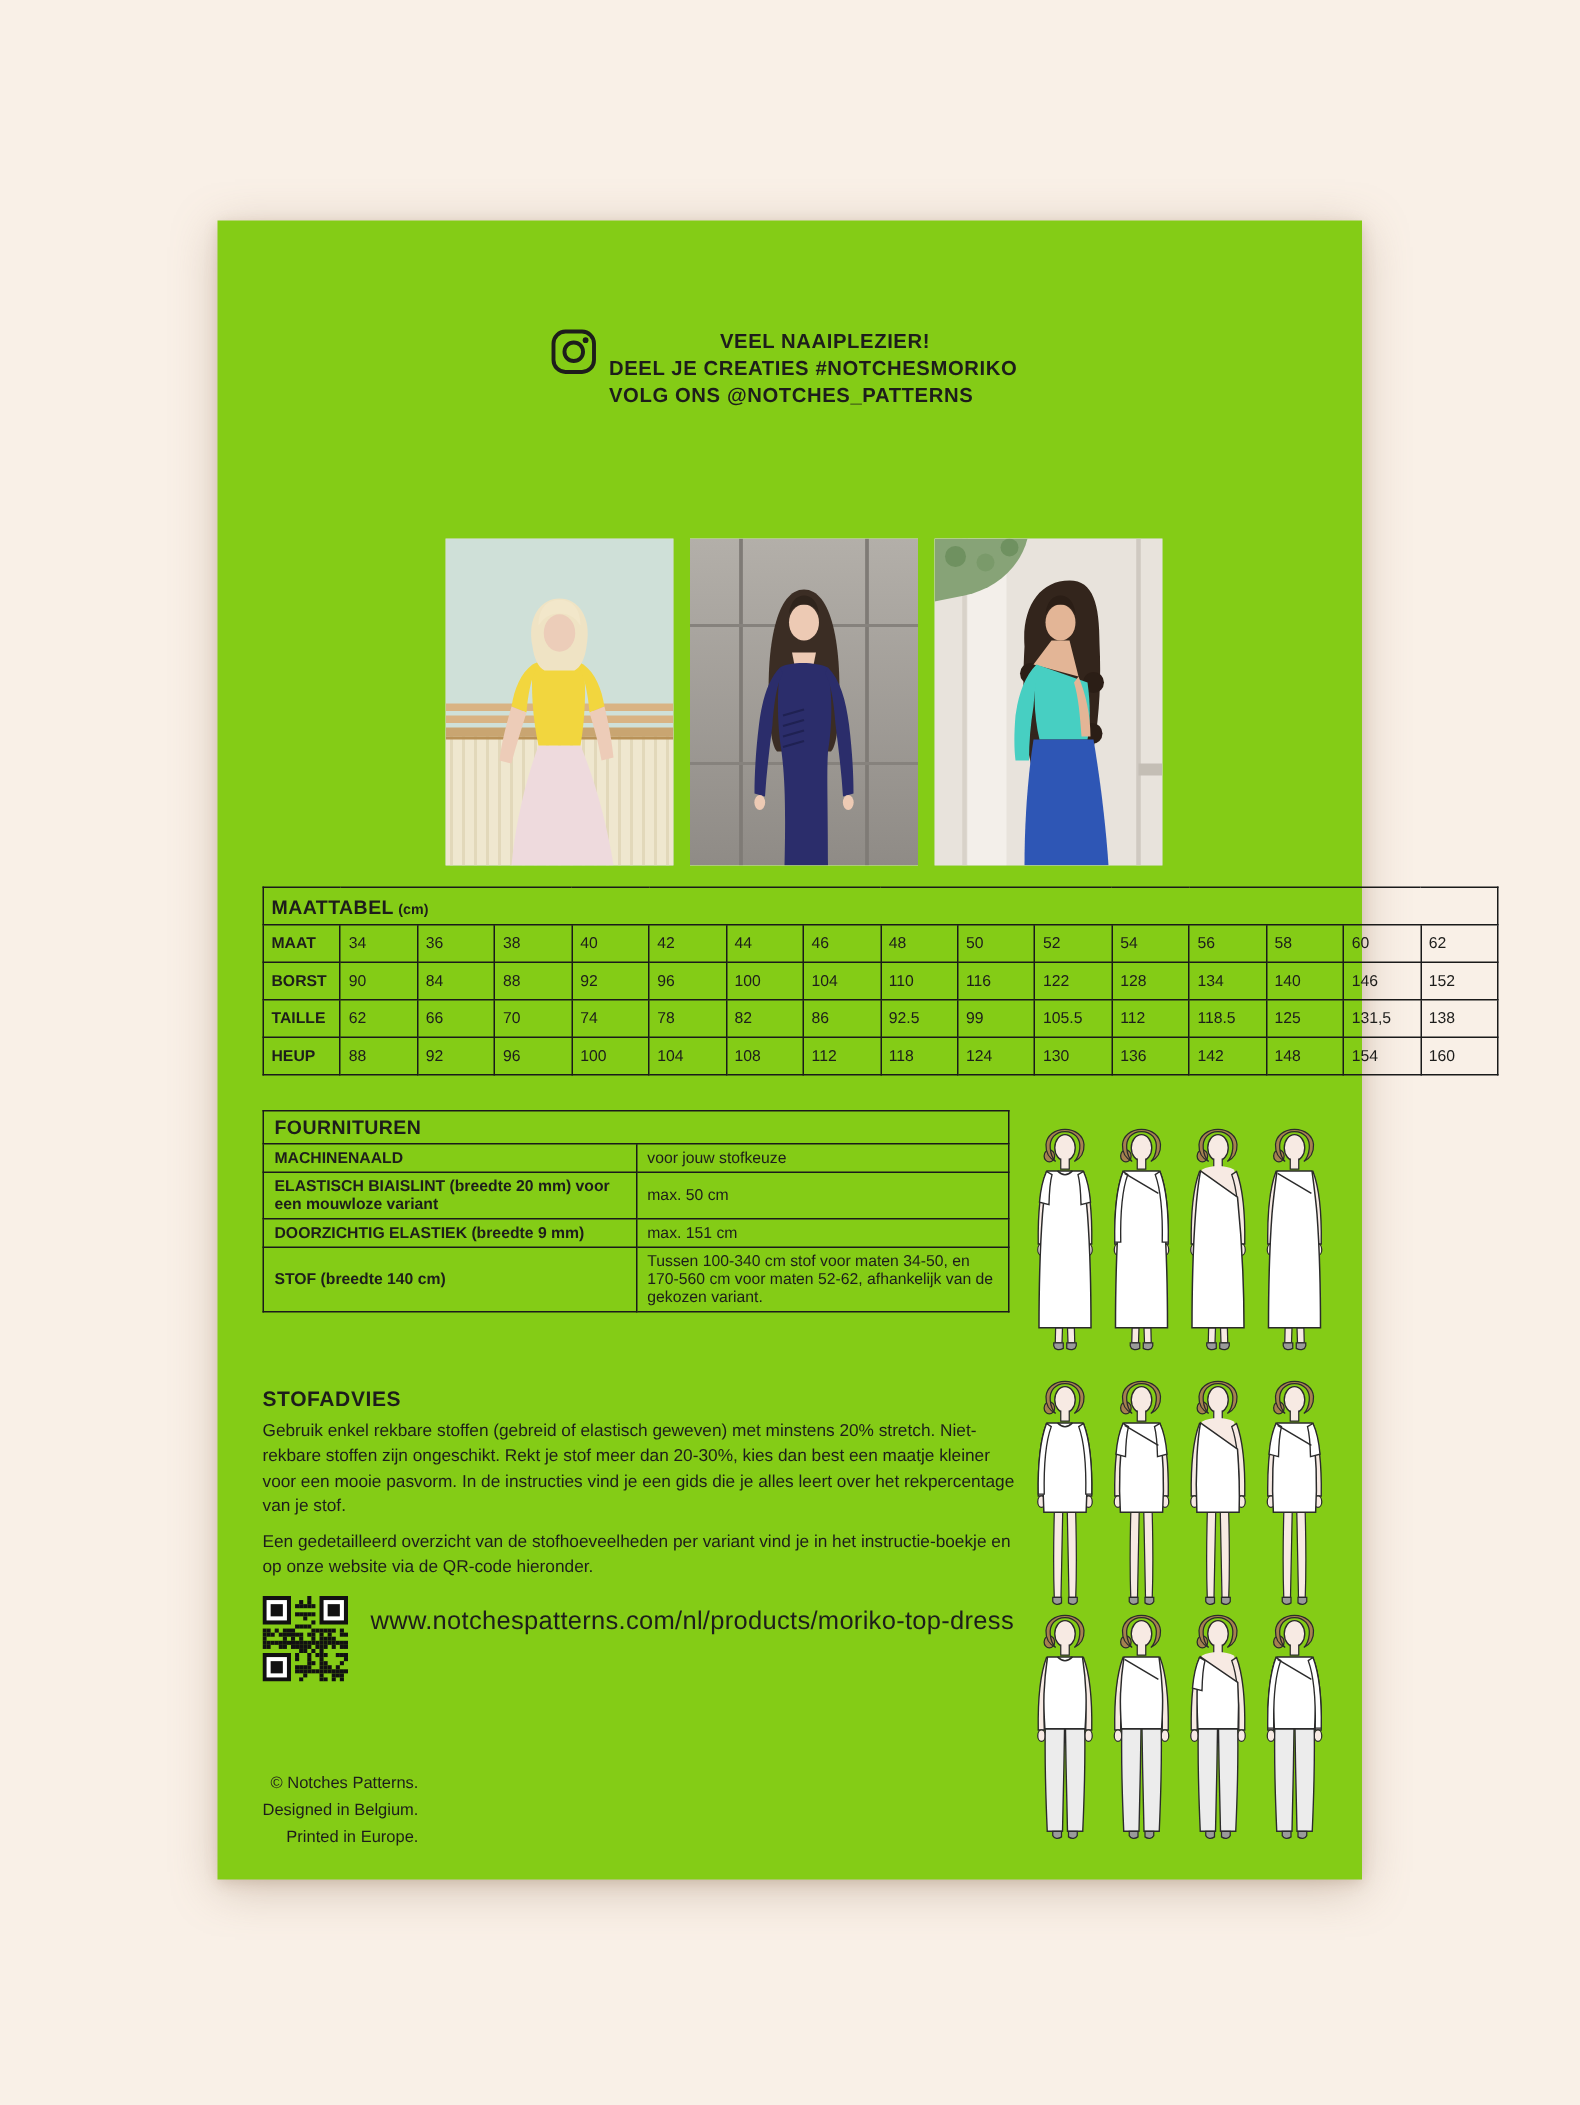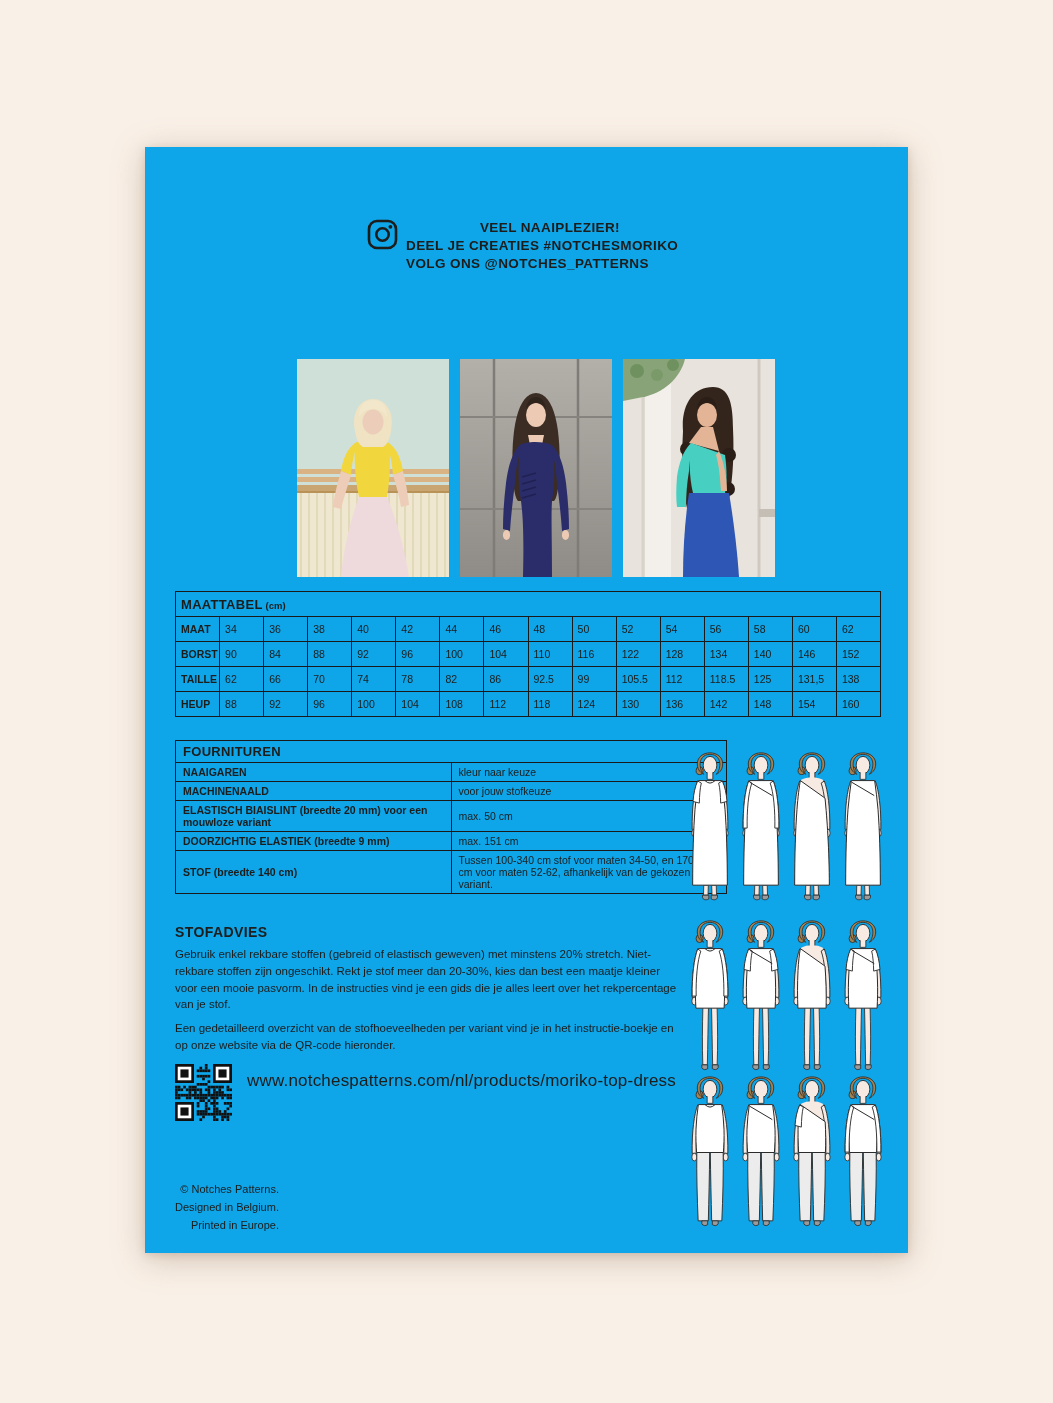--- a/index.html
+++ b/index.html
@@ -4,47 +4,47 @@
 <style>
   html,body{margin:0;padding:0;}
   body{
     width:1053px;height:1403px;position:relative;overflow:hidden;
     background:#f9f0e7;
     font-family:"Liberation Sans","DejaVu Sans",sans-serif;
     color:#1d1d1b;
   }
   .page{
     position:absolute;left:145px;top:147px;width:763px;height:1106px;
-    background:#0ea5e9;
+    background:#84cc16;
     box-shadow:0 6px 30px rgba(150,120,95,.38), 0 2px 8px rgba(150,120,95,.25);
   }
   .abs{position:absolute;}
 
   
   .hdr{left:222px;top:72px;display:flex;align-items:flex-start;gap:8px;}
   .hdr-text{width:288px;font-size:13.5px;font-weight:700;letter-spacing:.4px;line-height:18px;}
   .hdr-line1{text-align:center;font-weight:800;}
   .hdr-hashtag{font-weight:800;}
 
   
   .photos{left:152px;top:212px;display:flex;gap:11px;}
   .photo{width:152px;height:218px;overflow:hidden;background:#ddd;}
   .photo svg{display:block;}
 
   
   table{border-collapse:collapse;table-layout:fixed;}
-  .sizetbl{left:30px;top:444px;width:706px;border-radius:31px;}
+  .sizetbl{left:30px;top:444px;width:824px;border-radius:31px;}
   .sizetbl td,.sizetbl th{border:1.6px solid #1a1a1a;padding:2px 5px;height:20px;
     font-size:10.5px;text-align:left;vertical-align:middle;white-space:nowrap;}
   .tbl-title{font-size:13px;font-weight:800;letter-spacing:.3px;}
   .tbl-unit{font-size:9.5px;font-weight:700;}
   .sizetbl th{font-weight:800;}
   .sizetbl td{font-weight:400;}
 
-  .fourtbl{left:30px;top:593px;width:552px;border-radius:32px;}
+  .fourtbl{left:30px;top:593px;width:498px;border-radius:32px;}
   .fourtbl td,.fourtbl th{border:1.6px solid #1a1a1a;padding:3px 7px;
     font-size:10.5px;text-align:left;vertical-align:middle;}
   .fourtbl th{font-weight:800;}
   .fourtbl .item{font-weight:700;width:212px;}
   .fourtbl .val{font-weight:400;}
 
   
   .stof-title{left:30px;top:777px;font-size:14px;font-weight:800;letter-spacing:.4px;}
   .stof-p1{left:30px;top:799px;width:506px;font-size:11.5px;line-height:1.46;}
   .stof-p2{left:30px;top:873px;width:506px;font-size:11.5px;line-height:1.46;}
@@ -251,24 +251,20 @@
           <td>154</td>
           <td>160</td>
         </tr>
       </tbody>
     </table>
 
   <table class="abs fourtbl" id="four-table">
       <tbody>
         <tr>
           <th colspan="2"><span class="tbl-title">FOURNITUREN</span></th>
-        </tr>
-        <tr>
-          <td class="item">NAAIGAREN</td>
-          <td class="val">kleur naar keuze</td>
         </tr>
         <tr>
           <td class="item">MACHINENAALD</td>
           <td class="val">voor jouw stofkeuze</td>
         </tr>
         <tr>
           <td class="item">ELASTISCH BIAISLINT (breedte 20 mm) voor een mouwloze variant</td>
           <td class="val">max. 50 cm</td>
         </tr>
         <tr>

